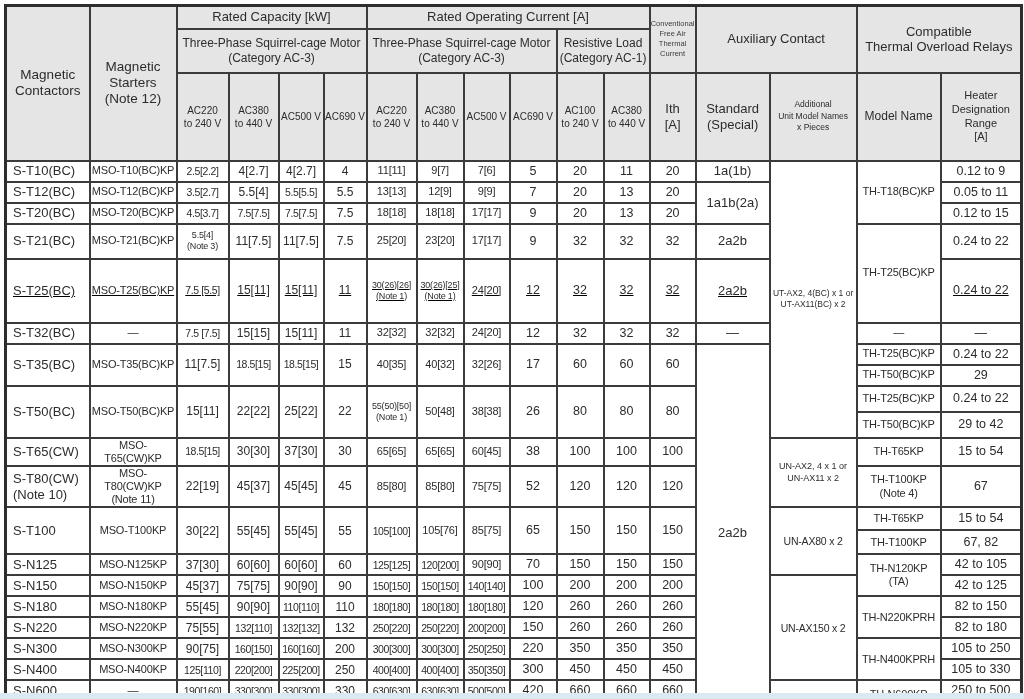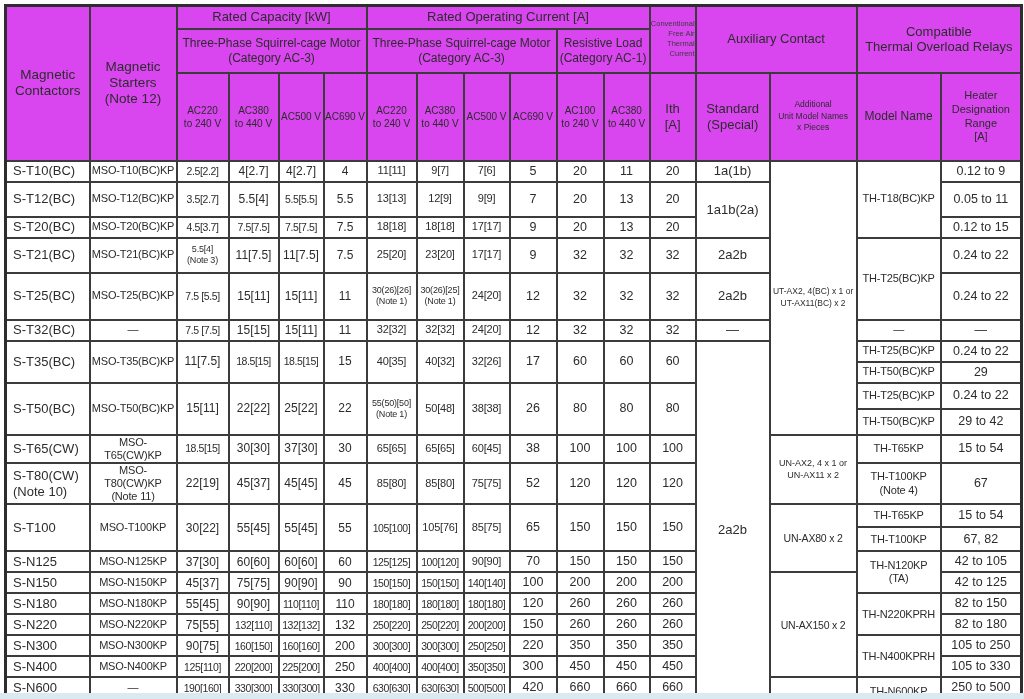--- a/index.html
+++ b/index.html
@@ -5,30 +5,30 @@
   * { box-sizing: border-box; margin:0; padding:0; }
   html,body { width:1024px; height:699px; overflow:hidden; }
   body { background:#ffffff; font-family:"Liberation Sans", sans-serif; }
   .page { position:relative; width:1024px; height:699px; background:#ffffff; }
   table { position:absolute; left:4px; top:4px; width:1016px;
           border-collapse:collapse; table-layout:fixed;
           border:3px solid #2d2d2d; }
   th, td { border:2px solid #3b3b3b; text-align:center; vertical-align:middle;
            padding:0; white-space:pre-line; color:#2c2c2c; line-height:1.2;
            overflow:hidden; }
-  th { background:#d946ef; font-weight:normal; font-size:13px; }
+  th { background:#e5e5e5; font-weight:normal; font-size:13px; }
   td { background:#ffffff; font-size:12px; }
   tr.hr1 { height:23px; }
   tr.hr2 { height:44px;margin-top:16px; }
   tr.hr3 { height:88px; }
   .h-main  { font-size:13px; }
   .h-big   { font-size:13.5px; }
   .h-sub   { font-size:12px; }
   .h-volt  { font-size:10px; line-height:1.3; }
-  .h-conv  { font-size:7.5px; line-height:1.35; color:#3c3c3c;text-align:right; }
+  .h-conv  { font-size:7.5px; line-height:1.35; color:#3c3c3c; }
   .h-ith   { font-size:13px; }
   .h-add   { font-size:8.5px; line-height:1.4; }
   .h-heater{ font-size:11px; line-height:1.25; }
   .h-model { font-size:12px; }
   
   .nm  { text-align:left; padding-left:6px; font-size:13px; }
   .st  { font-size:11px; letter-spacing:-0.2px;border-radius:9px; }
   .kw  { font-size:12px; }
   .cur { font-size:11px; letter-spacing:-0.2px;border-radius:7px; }
   .num { font-size:12.5px; }
@@ -135,21 +135,21 @@
           <td class="num">5</td>
           <td class="num">20</td>
           <td class="num">11</td>
           <td class="num">20</td>
           <td class="std">1a(1b)</td>
           <td class="add" rowspan="10">UT-AX2, 4(BC) x 1 or
 UT-AX11(BC) x 2</td>
           <td class="mdl" rowspan="3">TH-T18(BC)KP</td>
           <td class="rng">0.12 to 9</td>
         </tr>
-        <tr style="height: 35px; margin-top: 36px;">
+        <tr style="height: 21px; margin-top: 36px;">
           <td class="nm">S-T12(BC)</td>
           <td class="st">MSO-T12(BC)KP</td>
           <td class="kw cnd">3.5[2.7]</td>
           <td class="kw">5.5[4]</td>
           <td class="kw cnd">5.5[5.5]</td>
           <td class="kw">5.5</td>
           <td class="cur">13[13]</td>
           <td class="cur">12[9]</td>
           <td class="cur">9[9]</td>
           <td class="num">7</td>
@@ -187,21 +187,21 @@
           <td class="cur">23[20]</td>
           <td class="cur">17[17]</td>
           <td class="num">9</td>
           <td class="num">32</td>
           <td class="num">32</td>
           <td class="num">32</td>
           <td class="std">2a2b</td>
           <td class="mdl" rowspan="2">TH-T25(BC)KP</td>
           <td class="rng">0.24 to 22</td>
         </tr>
-        <tr style="height: 47px;">
+        <tr style="height: 64px; text-decoration: underline;">
           <td class="nm">S-T25(BC)</td>
           <td class="st">MSO-T25(BC)KP</td>
           <td class="kw cnd">7.5 [5.5]</td>
           <td class="kw">15[11]</td>
           <td class="kw">15[11]</td>
           <td class="kw">11</td>
           <td class="cur xs">30(26)[26]
 (Note 1)</td>
           <td class="cur xs">30(26)[25]
 (Note 1)</td>
@@ -337,21 +337,21 @@
           <td class="rng">67, 82</td>
         </tr>
         <tr style="height: 21px;">
           <td class="nm">S-N125</td>
           <td class="st">MSO-N125KP</td>
           <td class="kw">37[30]</td>
           <td class="kw">60[60]</td>
           <td class="kw">60[60]</td>
           <td class="kw">60</td>
           <td class="cur cnd">125[125]</td>
-          <td class="cur cnd">100[120]</td>
+          <td class="cur cnd">120[200]</td>
           <td class="cur">90[90]</td>
           <td class="num">70</td>
           <td class="num">150</td>
           <td class="num">150</td>
           <td class="num">150</td>
           <td class="mdl" rowspan="2">TH-N120KP
 (TA)</td>
           <td class="rng">42 to 105</td>
         </tr>
         <tr style="height: 21px;">

